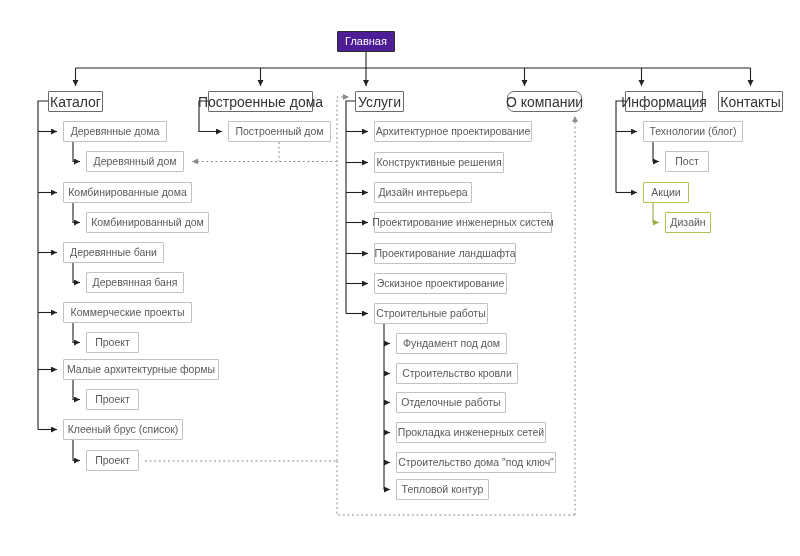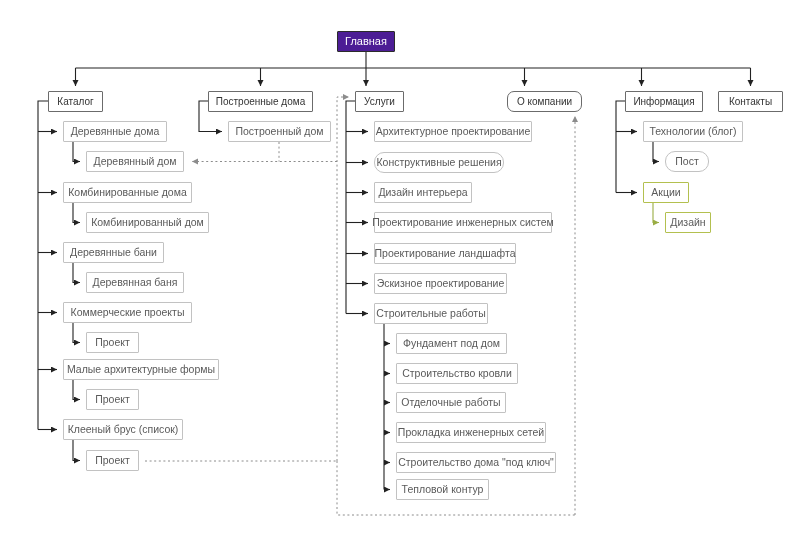--- a/index.html
+++ b/index.html
@@ -40,21 +40,21 @@
   .node.root {
     background: #4c1d95;
     border: 1px solid #2b2b2b;
     color: #ffffff;
     font-size: 11px;
   }
   .node.lvl1 {
     background: #ffffff;
     border: 1px solid #6b6b6b;
     color: #333333;
-    font-size: 10px;
+    font-size: 14px;
   }
   .node.lvl2 {
     background: #ffffff;
     border: 1px solid #c2c2c2;
     color: #5a5a5a;
     font-size: 10.5px;
   }
   .node.accent {
     background: #ffffff;
     border: 1px solid #b3c04f;
@@ -171,32 +171,32 @@
   <div class="node lvl2" style="left:63px;top:302px;width:129px;height:21px;">Коммерческие проекты</div>
   <div class="node lvl2" style="left:86px;top:332px;width:53px;height:21px;">Проект</div>
   <div class="node lvl2" style="left:63px;top:359px;width:156px;height:21px;">Малые архитектурные формы</div>
   <div class="node lvl2" style="left:86px;top:389px;width:53px;height:21px;">Проект</div>
   <div class="node lvl2" style="left:63px;top:419px;width:120px;height:21px;">Клееный брус (список)</div>
   <div class="node lvl2" style="left:86px;top:450px;width:53px;height:21px;">Проект</div>
 
   <div class="node lvl2" style="left:228px;top:121px;width:103px;height:21px;">Построенный дом</div>
 
   <div class="node lvl2" style="left:374px;top:121px;width:158px;height:21px;">Архитектурное проектирование</div>
-  <div class="node lvl2" style="left:374px;top:152px;width:130px;height:21px;border-radius:10px;">Конструктивные решения</div>
+  <div class="node lvl2" style="left:374px;top:152px;width:130px;height:21px;">Конструктивные решения</div>
   <div class="node lvl2" style="left:374px;top:182px;width:98px;height:21px;">Дизайн интерьера</div>
   <div class="node lvl2" style="left:374px;top:212px;width:178px;height:21px;">Проектирование инженерных систем</div>
   <div class="node lvl2" style="left:374px;top:243px;width:142px;height:21px;">Проектирование ландшафта</div>
   <div class="node lvl2" style="left:374px;top:273px;width:133px;height:21px;">Эскизное проектирование</div>
   <div class="node lvl2" style="left:374px;top:303px;width:114px;height:21px;">Строительные работы</div>
 
   <div class="node lvl2" style="left:396px;top:333px;width:111px;height:21px;">Фундамент под дом</div>
   <div class="node lvl2" style="left:396px;top:363px;width:122px;height:21px;">Строительство кровли</div>
   <div class="node lvl2" style="left:396px;top:392px;width:110px;height:21px;">Отделочные работы</div>
   <div class="node lvl2" style="left:396px;top:422px;width:150px;height:21px;">Прокладка инженерных сетей</div>
   <div class="node lvl2" style="left:396px;top:452px;width:160px;height:21px;">Строительство дома "под ключ"</div>
   <div class="node lvl2" style="left:396px;top:479px;width:93px;height:21px;">Тепловой контур</div>
 
   <div class="node lvl2" style="left:643px;top:121px;width:100px;height:21px;">Технологии (блог)</div>
-  <div class="node lvl2" style="left:665px;top:151px;width:44px;height:21px;border-radius:10px;">Пост</div>
+  <div class="node lvl2" style="left:665px;top:151px;width:44px;height:21px;">Пост</div>
   <div class="node accent" style="left:643px;top:182px;width:46px;height:21px;">Акции</div>
   <div class="node accent" style="left:665px;top:212px;width:46px;height:21px;">Дизайн</div>
 
 </div>
 
 </body></html>

